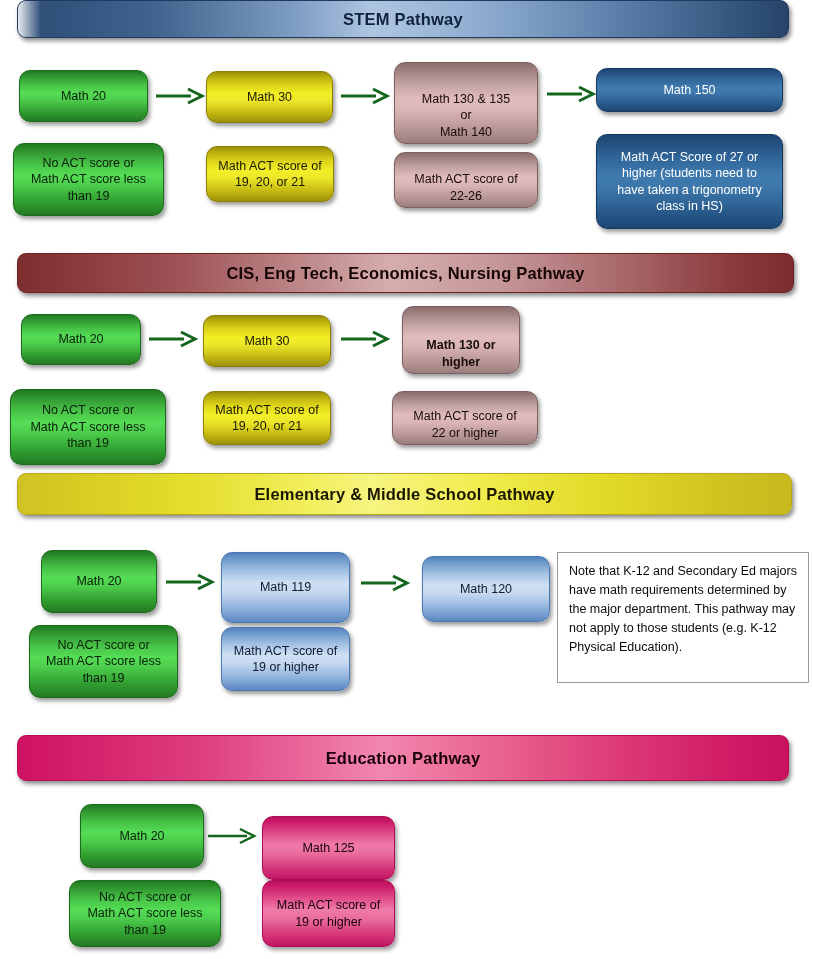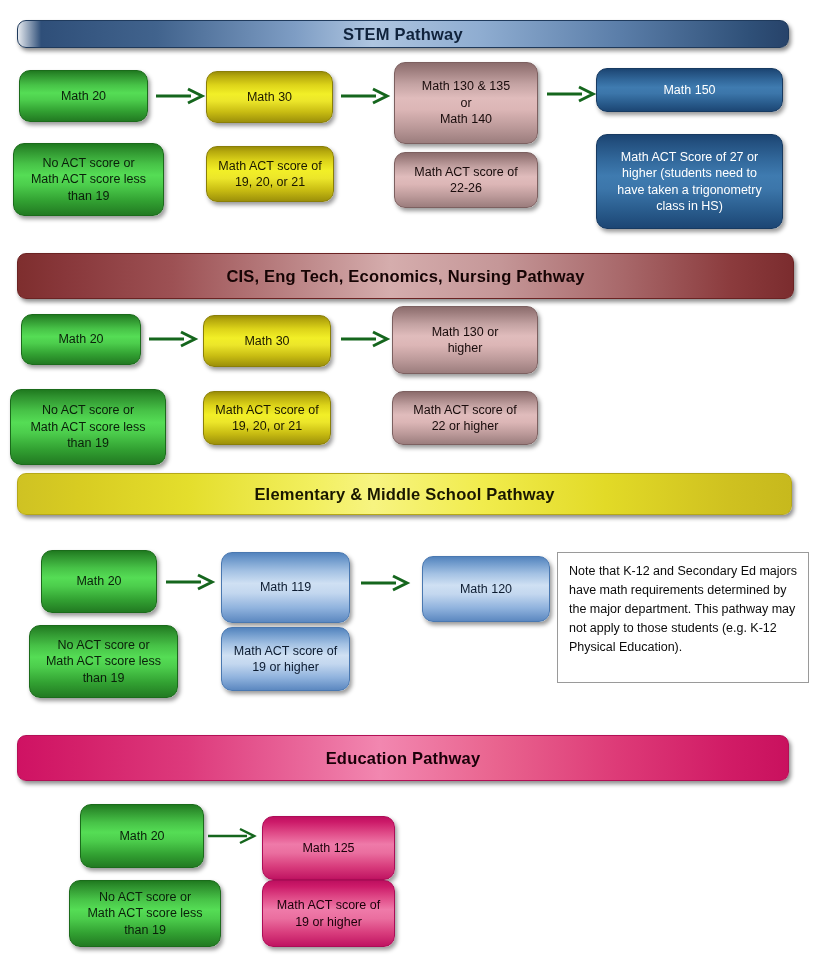--- a/index.html
+++ b/index.html
@@ -99,20 +99,21 @@
         #f2ef27 44%, #ece62a 58%, #c8bc12 80%, #9c900a 100%);
     border: 1px solid #8a7f08 ;
     color: #1a1700;
   }
   .node.mauve {
     background: linear-gradient(to bottom,
         #8c6d6d 0%, #9c7c7c 8%, #c3a2a2 26%,
         #e0bcbc 44%, #dcb6b6 58%, #bc9a9a 80%, #9b7d7d 100%);
     border: 1px solid #7c6060;
     color: #180b0b;
+    align-items: flex-end;
   }
   .node.lightblue {
     background: linear-gradient(to bottom,
         #5383bd 0%, #6b97ca 8%, #a3c1e3 26%,
         #cfe0f3 44%, #c3d7ef 58%, #8fb2dd 80%, #5c88c0 100%);
     border: 1px solid #4a78b0;
     color: #0c1b30;
   }
   .node.darkblue {
     background: linear-gradient(to bottom,
@@ -147,21 +148,21 @@
     position: absolute;
     pointer-events: none;
   }
   .arrow svg { display: block; overflow: visible; }
 </style>
 </head>
 <body>
 
 <div id="canvas">
 
-  <div class="banner blue" style="left:17px; top:20px; width:772px; height:28px;">
+  <div class="banner blue" style="left:17px; top:0; width:772px; height:38px;">
     <span class="banner-label">STEM Pathway</span>
   </div>
 
   <div class="node green" style="left:19px; top:70px; width:129px; height:52px;">
     <span class="node-label">Math 20</span>
   </div>
 
   <div class="arrow" style="left:155px; top:88px;">
     <svg width="50" height="16" viewBox="0 0 50 16">
       <path d="M1 8 H36" stroke="#15661d" stroke-width="3" fill="none"></path>
@@ -213,21 +214,21 @@
 22-26</span>
   </div>
 
   <div class="node darkblue" style="left:596px; top:134px; width:187px; height:95px;align-items:center;">
     <span class="node-label">Math ACT Score of 27 or
 higher (students need to
 have taken a trigonometry
 class in HS)</span>
   </div>
 
-  <div class="banner red" style="left:17px; top:253px; width:777px; height:46px;">
+  <div class="banner red" style="left:17px; top:253px; width:777px; height:40px;">
     <span class="banner-label">CIS, Eng Tech, Economics, Nursing Pathway</span>
   </div>
 
   <div class="node green" style="left:21px; top:314px; width:120px; height:51px;">
     <span class="node-label">Math 20</span>
   </div>
 
   <div class="arrow" style="left:148px; top:331px;">
     <svg width="50" height="16" viewBox="0 0 50 16">
       <path d="M1 8 H36" stroke="#15661d" stroke-width="3" fill="none"></path>
@@ -239,21 +240,21 @@
     <span class="node-label">Math 30</span>
   </div>
 
   <div class="arrow" style="left:340px; top:331px;">
     <svg width="50" height="16" viewBox="0 0 50 16">
       <path d="M1 8 H36" stroke="#15661d" stroke-width="3" fill="none"></path>
       <path d="M33 1 L47 8 L33 15" stroke="#15661d" stroke-width="3" fill="none"></path>
     </svg>
   </div>
 
-  <div class="node mauve" style="left:392px; top:306px; width:146px; height:68px;">
+  <div class="node mauve" style="left:402px; top:306px; width:118px; height:68px;font-weight:bold;">
     <span class="node-label">Math 130 or
 higher</span>
   </div>
 
   <div class="node green" style="left:10px; top:389px; width:156px; height:76px;">
     <span class="node-label">No ACT score or
 Math ACT score less
 than 19</span>
   </div>
 

